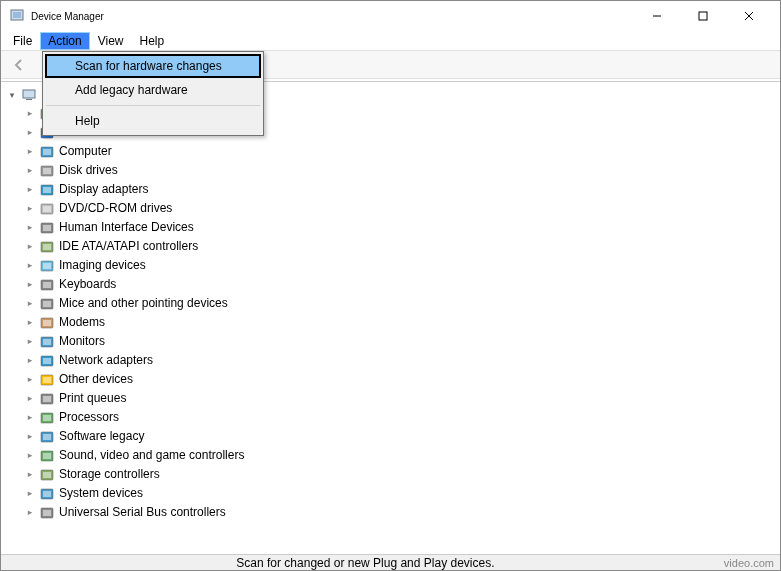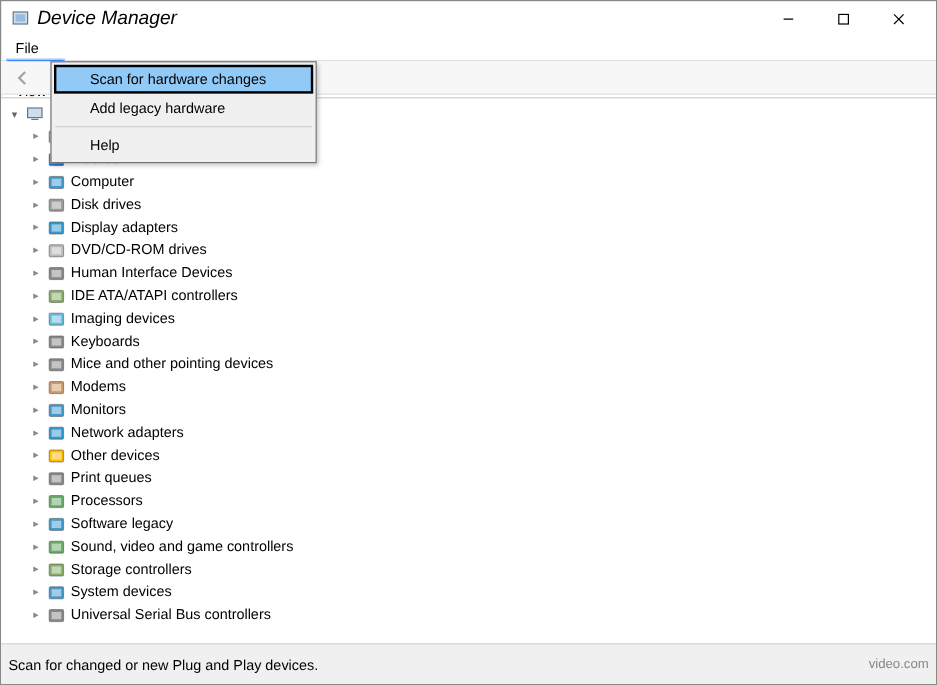--- a/index.html
+++ b/index.html
@@ -9,25 +9,25 @@
   color: #000;
   background: #fff;
   width: 781px;
   height: 571px;
   position: relative;
   overflow: hidden;
 }
 .window { width: 781px; height: 571px; border: 1px solid #888; background: #fff; display: flex; flex-direction: column; }
 .titlebar { height: 30px; display: flex; align-items: center; padding: 0 8px; }
 .titlebar .icon { width: 16px; height: 16px; margin-right: 6px; }
-.titlebar .title { flex: 1; font-size: 16px; font-style: italic; }
+.titlebar .title { flex: 1; font-size: 10px; }
 .titlebar .controls { display: flex; gap: 0; }
 .titlebar .ctrl { width: 46px; height: 30px; display: flex; align-items: center; justify-content: center; font-family: "Segoe UI Symbol"; }
 
-.menubar { height: 20px; display: flex; align-items: flex-start; padding: 0 4px; gap: 0; border-bottom: 1px solid #e0e0e0; flex-direction: column; }
+.menubar { height: 20px; display: flex; align-items: flex-end; padding: 0 4px; gap: 0; border-bottom: 1px solid #e0e0e0; }
 .menubar .mitem { padding: 2px 8px; display: inline-block; }
 .menubar .mitem.open { background: #3b82f6; border: 1px solid #99d1ff; padding: 1px 7px; }
 
 .toolbar { height: 28px; display: flex; align-items: center; padding: 0 6px; gap: 6px; border-bottom: 1px solid #e0e0e0; background: #f7f7f7; }
 .toolbar .tbtn { width: 24px; height: 24px; display: flex; align-items: center; justify-content: center; opacity: 0.5; }
 
 .tree-area { flex: 1; position: relative; background: #fff; padding: 4px 2px; overflow: hidden; border-top: 1px solid #ccc; margin-top: 2px; }
 .root-row { display: flex; align-items: center; padding: 1px 4px; gap: 4px; }
 .root-row .exp { width: 10px; display: inline-flex; justify-content: center; font-size: 9px; color: #666; }
 .root-row .ricon { width: 16px; height: 16px; }
@@ -44,21 +44,21 @@
   background: #f0f0f0;
   border: 1px solid #737373;
   box-shadow: 2px 2px 4px rgba(0,0,0,0.25);
   z-index: 100;
   padding: 2px;
 }
 .dropdown .ditem { padding: 5px 8px 5px 30px; position: relative; }
 .dropdown .ditem.highlight { background: #91c9f7; border: 2px solid #000; padding: 3px 6px 3px 28px; }
 .dropdown .sep { height: 1px; background: #d0d0d0; margin: 3px 1px; }
 
-.statusbar { height: 34px; border-top: 1px solid #ccc; display: flex; align-items: center; padding: 0 6px; font-size: 12px; background: #f0f0f0; }
+.statusbar { height: 16px; border-top: 1px solid #ccc; display: flex; align-items: center; padding: 0 6px; font-size: 12px; background: #f0f0f0; text-align: center; }
 .statusbar .stext { flex: 1; }
 .statusbar .watermark { color: #888; font-size: 11px; }
 
 
 svg.dev { width: 16px; height: 16px; }
 </style>
 </head>
 <body>
 
 <div class="window">

